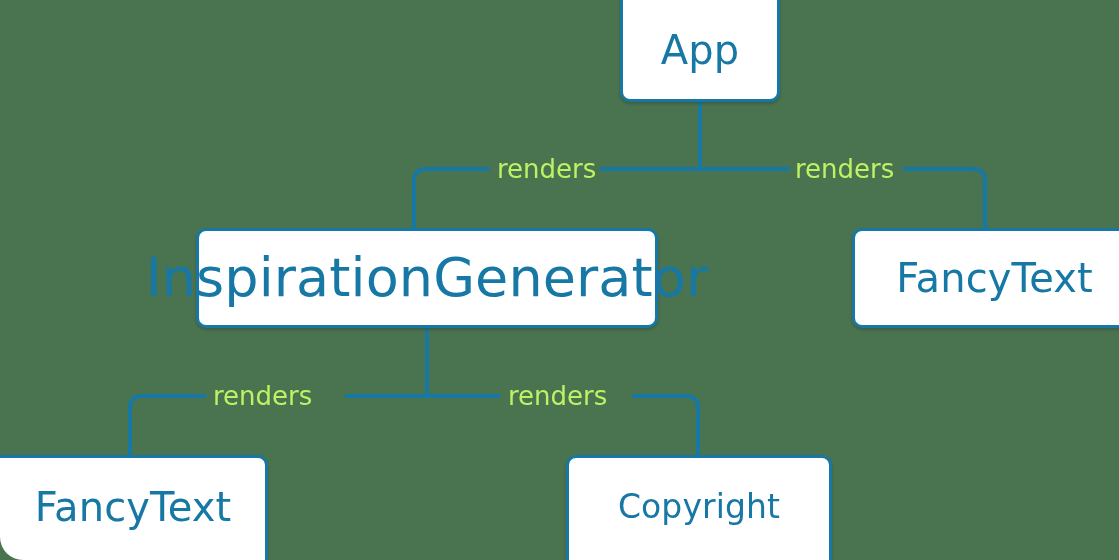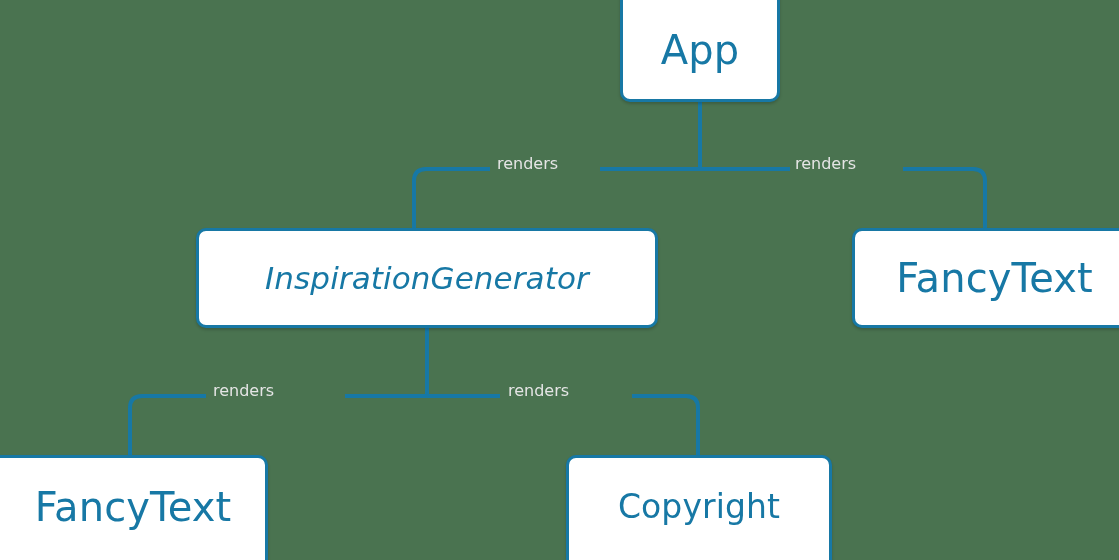--- a/index.html
+++ b/index.html
@@ -7,20 +7,21 @@
     padding: 0;
     background: #4a7350;
   }
   #canvas {
     position: relative;
     width: 1119px;
     height: 560px;
     background: #4a7350;
     overflow: hidden;
     font-family: "DejaVu Sans", sans-serif;
+    border-radius: 23px;
   }
   #edges {
     position: absolute;
     left: 0;
     top: 0;
     width: 1119px;
     height: 560px;
     pointer-events: none;
   }
   .node {
@@ -40,35 +41,35 @@
     font-size: 38px;
     line-height: 1;
     letter-spacing: 0.1px;
     white-space: nowrap;
   }
   
   #node-app        { left: 620px; top: -18px;  width: 160px; height: 120px; }
   #node-app .label { font-size: 40px; position: relative; top: 8px; }
 
   #node-inspiration        { left: 196px; top: 228px; width: 462px; height: 100px; }
-  #node-inspiration .label { font-size: 31px; font-style: italic; }
+  #node-inspiration .label { font-size: 54px; }
 
   #node-fancytext-right        { left: 852px; top: 228px; width: 285px; height: 100px; }
   #node-fancytext-right .label { font-size: 40px; }
 
   #node-fancytext-left        { left: -18px; top: 455px; width: 286px; height: 123px; }
   #node-fancytext-left .label { font-size: 40px; position: relative; top: -10px; left: 8px; }
 
   #node-copyright        { left: 566px; top: 455px; width: 266px; height: 123px; }
   #node-copyright .label { font-size: 33px; position: relative; top: -10px; }
 
   .edge-label {
     position: absolute;
-    color: #e5e5e5;
-    font-size: 16px;
+    color: #bef264;
+    font-size: 26px;
     line-height: 1;
     white-space: nowrap;
     z-index: 3;
     text-align: right;
   }
   #edge-label-1 { left: 497px; top: 156px; }
   #edge-label-2 { left: 795px; top: 156px; }
   #edge-label-3 { left: 213px; top: 383px; }
   #edge-label-4 { left: 508px; top: 383px; }
 </style>

